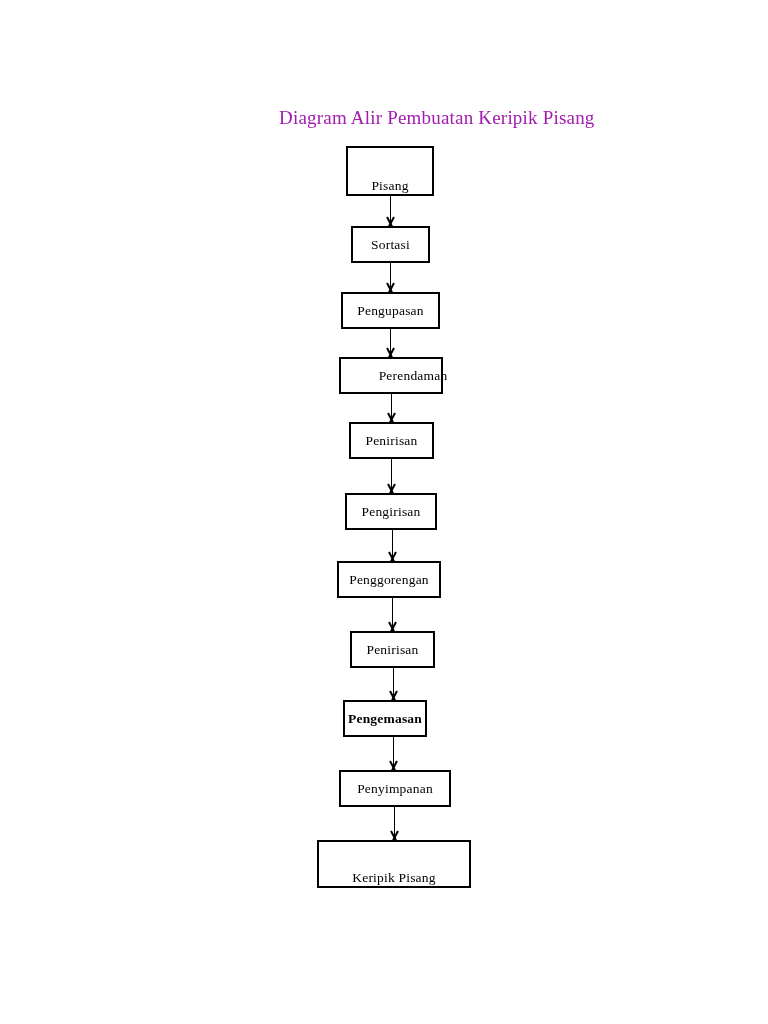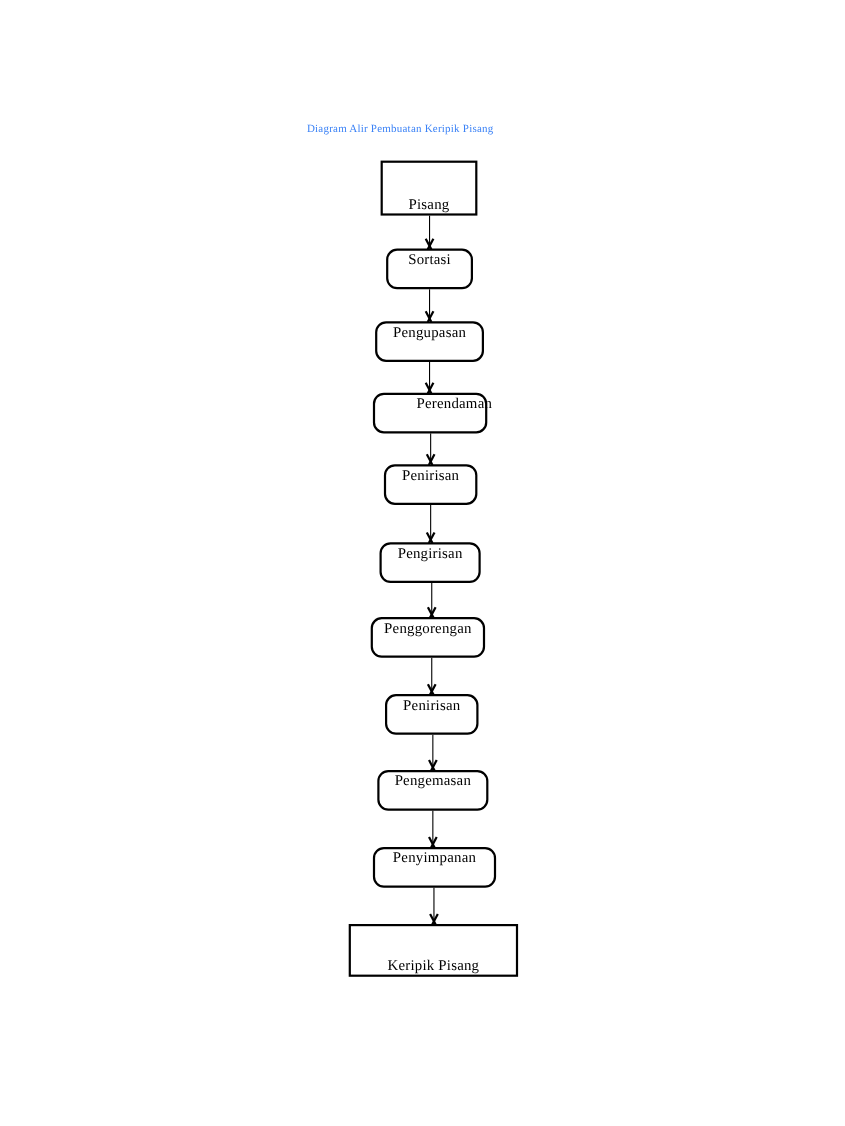--- a/index.html
+++ b/index.html
@@ -21,25 +21,25 @@
     left: 0;
     top: 0;
     width: 768px;
     height: 1024px;
   }
 
   .diagram-title {
     position: absolute;
     left: 279px;
     top: 110px;
-    font-size: 10px;
+    font-size: 19px;
     line-height: 16px;
     letter-spacing: 0.2px;
     white-space: nowrap;
-    color: #3b82f6;
+    color: #a21caf;
   }
 
   .flow-node {
     position: absolute;
     box-sizing: border-box;
     border: 2px solid #000000;
     background: #ffffff;
     display: flex;
     justify-content: center;
     font-size: 13.5px;
@@ -47,22 +47,21 @@
     letter-spacing: 0.2px;
     white-space: nowrap;
     color: #000000;
   }
   .flow-node > span {
     display: block;
   }
 
   
   .flow-node.center-text {
-    align-items: flex-start;
-    border-radius: 10px;
+    align-items: center;
   }
   
   .flow-node.top-text {
     align-items: flex-end;
   }
   .flow-node.top-text > span {
     padding-top: 6px;
   }
 
   .flow-arrow {
@@ -173,21 +172,21 @@
 
   <div class="flow-node center-text" style="left:350px; top:631px; width:85px; height:37px;">
     <span>Penirisan</span>
   </div>
 
   <div class="flow-arrow" style="left:393px; top:668px; height:32px;">
     <div class="shaft" style="height:32px;"></div>
     <div class="head" style="top:23px;"></div>
   </div>
 
-  <div class="flow-node center-text" style="left:343px; top:700px; width:101px; height:37px;">
+  <div class="flow-node center-text" style="left:343px; top:700px; width:84px; height:37px;font-weight:bold;">
     <span>Pengemasan</span>
   </div>
 
   <div class="flow-arrow" style="left:393px; top:737px; height:33px;">
     <div class="shaft" style="height:33px;"></div>
     <div class="head" style="top:24px;"></div>
   </div>
 
   <div class="flow-node center-text" style="left:339px; top:770px; width:112px; height:37px;">
     <span>Penyimpanan</span>

